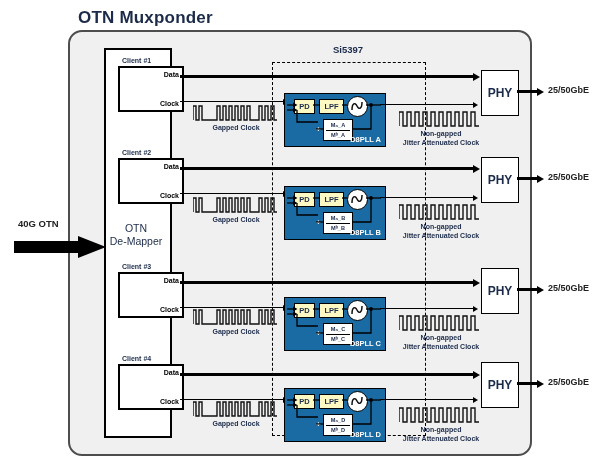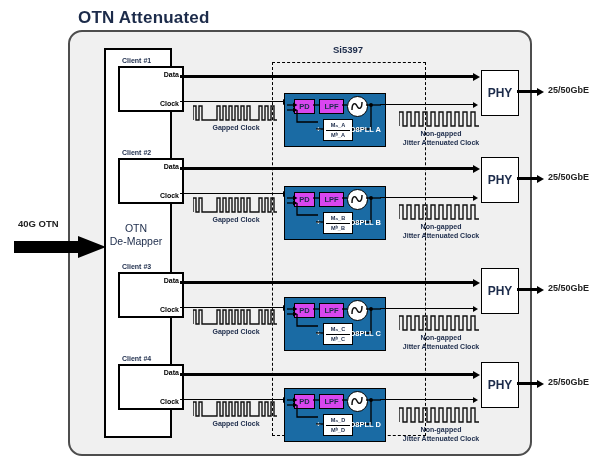--- a/index.html
+++ b/index.html
@@ -29,29 +29,29 @@
   .client-box{width:62px;height:42px;background:#fff;border:2px solid #000;}
   .client-tag{font-size:7px;font-weight:bold;color:#1c2b4a;white-space:nowrap;}
   .port-lbl{position:absolute;right:3px;font-size:7px;font-weight:bold;color:#000;}
 
   
   #si-box{left:272px;top:62px;width:152px;height:372px;border:1.6px dashed #000;}
   #si-label{left:272px;top:44px;width:152px;text-align:center;font-size:9.5px;font-weight:bold;color:#1c2b4a;}
 
   
   .pll{width:100px;height:52px;background:#1a6ba4;border:1.5px solid #000;}
-  .blk{position:absolute;background:#d946ef;border:1.4px solid #000;
+  .blk{position:absolute;background:#fef9c3;border:1.4px solid #000;
        font-size:7.5px;font-weight:bold;color:#1c2b4a;text-align:center;
        display:flex;align-items:center;justify-content:center;line-height:1;}
   .vco{position:absolute;width:19px;height:19px;border-radius:50%;background:#fff;border:1.5px solid #000;}
   .vco svg{position:absolute;left:2px;top:2px;}
   .mdiv{position:absolute;width:28px;height:20px;background:#fff;border:1.4px solid #000;}
   .mdiv div{font-size:5.6px;font-weight:bold;color:#1c2b4a;text-align:center;height:10px;line-height:10px;}
   .mdiv .sep{position:absolute;left:2px;right:2px;top:9.5px;height:1px;background:#000;}
-  .pll-name{position:absolute;right:4px;bottom:12px;font-size:7.5px;font-weight:bold;color:#ffffff;}
+  .pll-name{position:absolute;right:4px;bottom:2px;font-size:7.5px;font-weight:bold;color:#ffffff;}
   .plus{position:absolute;font-size:8px;font-weight:bold;color:#fff;}
 
   
   .phy{width:36px;height:44px;background:#fff;border:1.6px solid #000;
        display:flex;align-items:center;justify-content:center;
        font-size:12px;font-weight:bold;color:#1c2b4a;}
   .out-lbl{position:absolute;font-size:9px;font-weight:bold;color:#222;white-space:nowrap;}
 
   
   .wave-cap{position:absolute;text-align:center;font-size:7px;font-weight:bold;color:#1c2b4a;line-height:9px;}
@@ -62,21 +62,21 @@
   .arrow-r{position:absolute;width:0;height:0;border-top:4px solid transparent;
            border-bottom:4px solid transparent;border-left:7px solid #000;}
   .arrow-r.sm{border-top:3px solid transparent;border-bottom:3px solid transparent;border-left:5.5px solid #000;}
 </style>
 </head>
 <body>
 
 <div class="abs" id="muxbox-shadow"></div>
 <div class="abs" id="muxbox"></div>
 
-<div class="abs" id="title">OTN Attenuated</div>
+<div class="abs" id="title">OTN Muxponder</div>
 
 <div class="abs" id="otn-in-label">40G OTN</div>
 <svg class="abs" id="otn-arrow" viewBox="0 0 92 22">
   <path d="M0,5 L64,5 L64,0 L92,11 L64,22 L64,17 L0,17 Z" fill="#000"></path>
 </svg>
 
 <div class="abs" id="demapper"></div>
 <div class="abs" id="demapper-label">
   <span>OTN</span><br>
   <span>De-Mapper</span>

